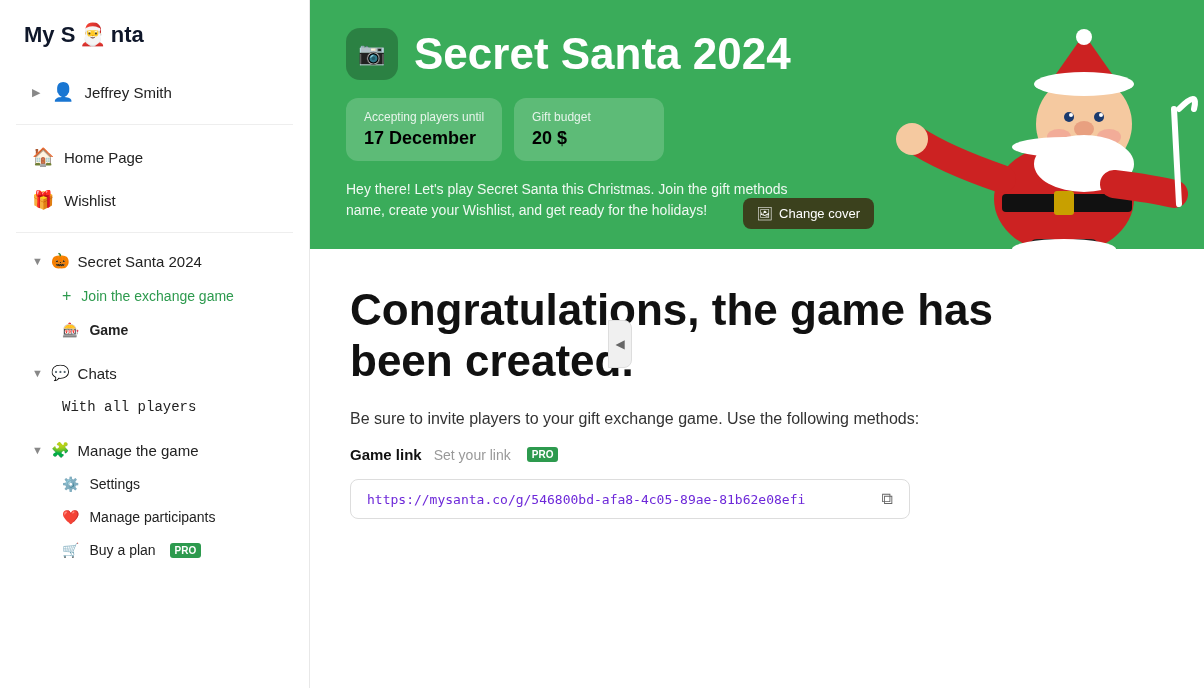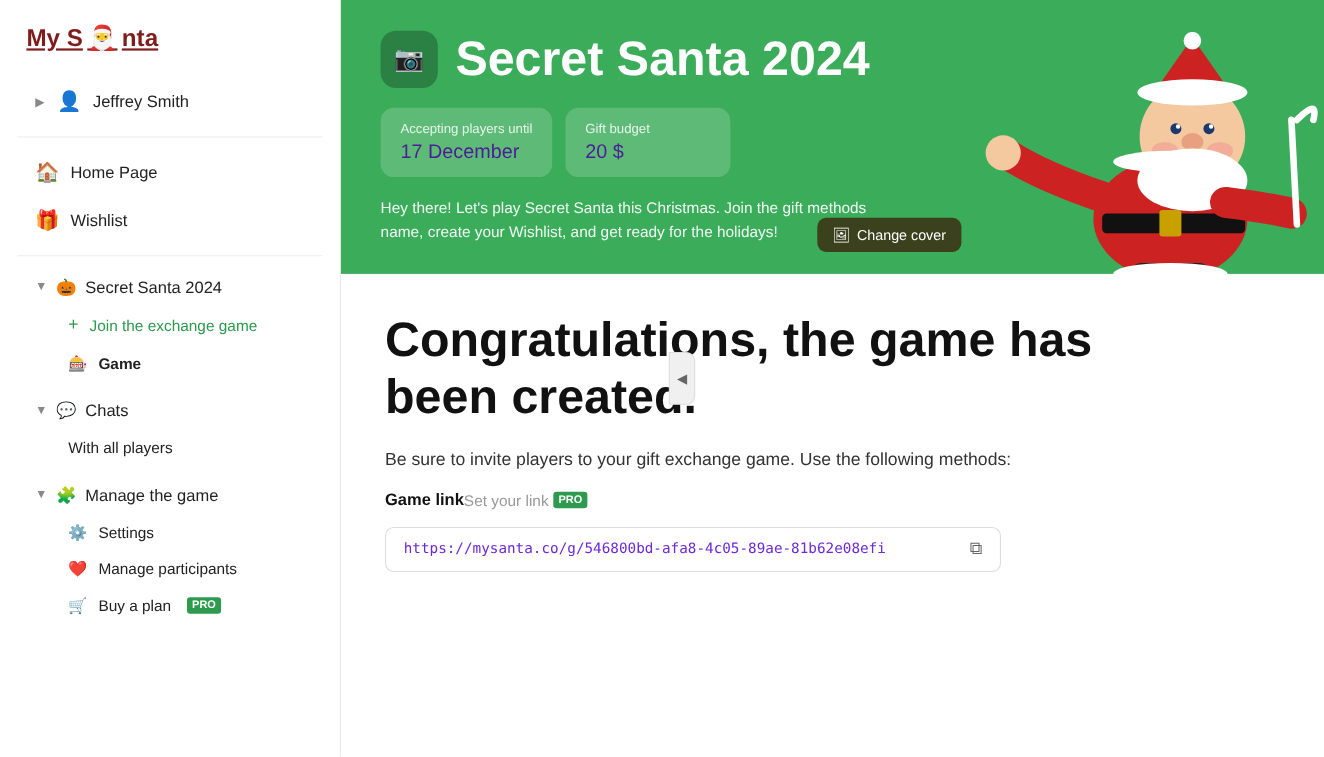--- a/index.html
+++ b/index.html
@@ -15,25 +15,24 @@
       flex-direction: column;
       height: 688px;
       overflow-y: auto;
       padding-bottom: 20px;
     }
 
     .logo {
       padding: 22px 24px 18px 24px;
       font-size: 22px;
       font-weight: 800;
-      color: #7f1d1d;
+      color: #0f172a;
       display: flex;
       align-items: center;
       gap: 4px;
-      text-decoration: underline;
     }
 
     .sidebar-section {
       padding: 4px 0;
     }
 
     .sidebar-item {
       display: flex;
       align-items: center;
       gap: 10px;
@@ -176,22 +175,22 @@
     }
 
     .hero-card-label {
       font-size: 12px;
       color: rgba(255,255,255,0.85);
       margin-bottom: 4px;
     }
 
     .hero-card-value {
       font-size: 18px;
-      font-weight: 400;
-      color: #4c1d95;
+      font-weight: 700;
+      color: #000000;
     }
 
     .hero-description {
       font-size: 14px;
       color: rgba(255,255,255,0.92);
       max-width: 480px;
       line-height: 1.5;
     }
 
     .hero-santa {
@@ -239,21 +238,21 @@
 
     .invite-desc {
       font-size: 16px;
       color: #333;
       margin-bottom: 18px;
     }
 
     .game-link-row {
       display: flex;
       align-items: center;
-      gap: 0;
+      gap: 12px;
       margin-bottom: 16px;
       margin-top: 12px;
     }
 
     .game-link-label {
       font-size: 15px;
       font-weight: 700;
       color: #111;
       white-space: nowrap;
     }
@@ -288,20 +287,21 @@
     .copy-icon-btn {
       cursor: pointer;
       color: #666;
       font-size: 16px;
       flex-shrink: 0;
     }
 
     
     .with-all-players {
       padding-left: 54px;
+      font-family: Liberation Mono, monospace;
     }
   </style>
 </head>
 <body>
 
 <div class="sidebar">
   <div class="logo">
     <span>My S</span>
       <span>🎅</span>
       <span>nta</span>

